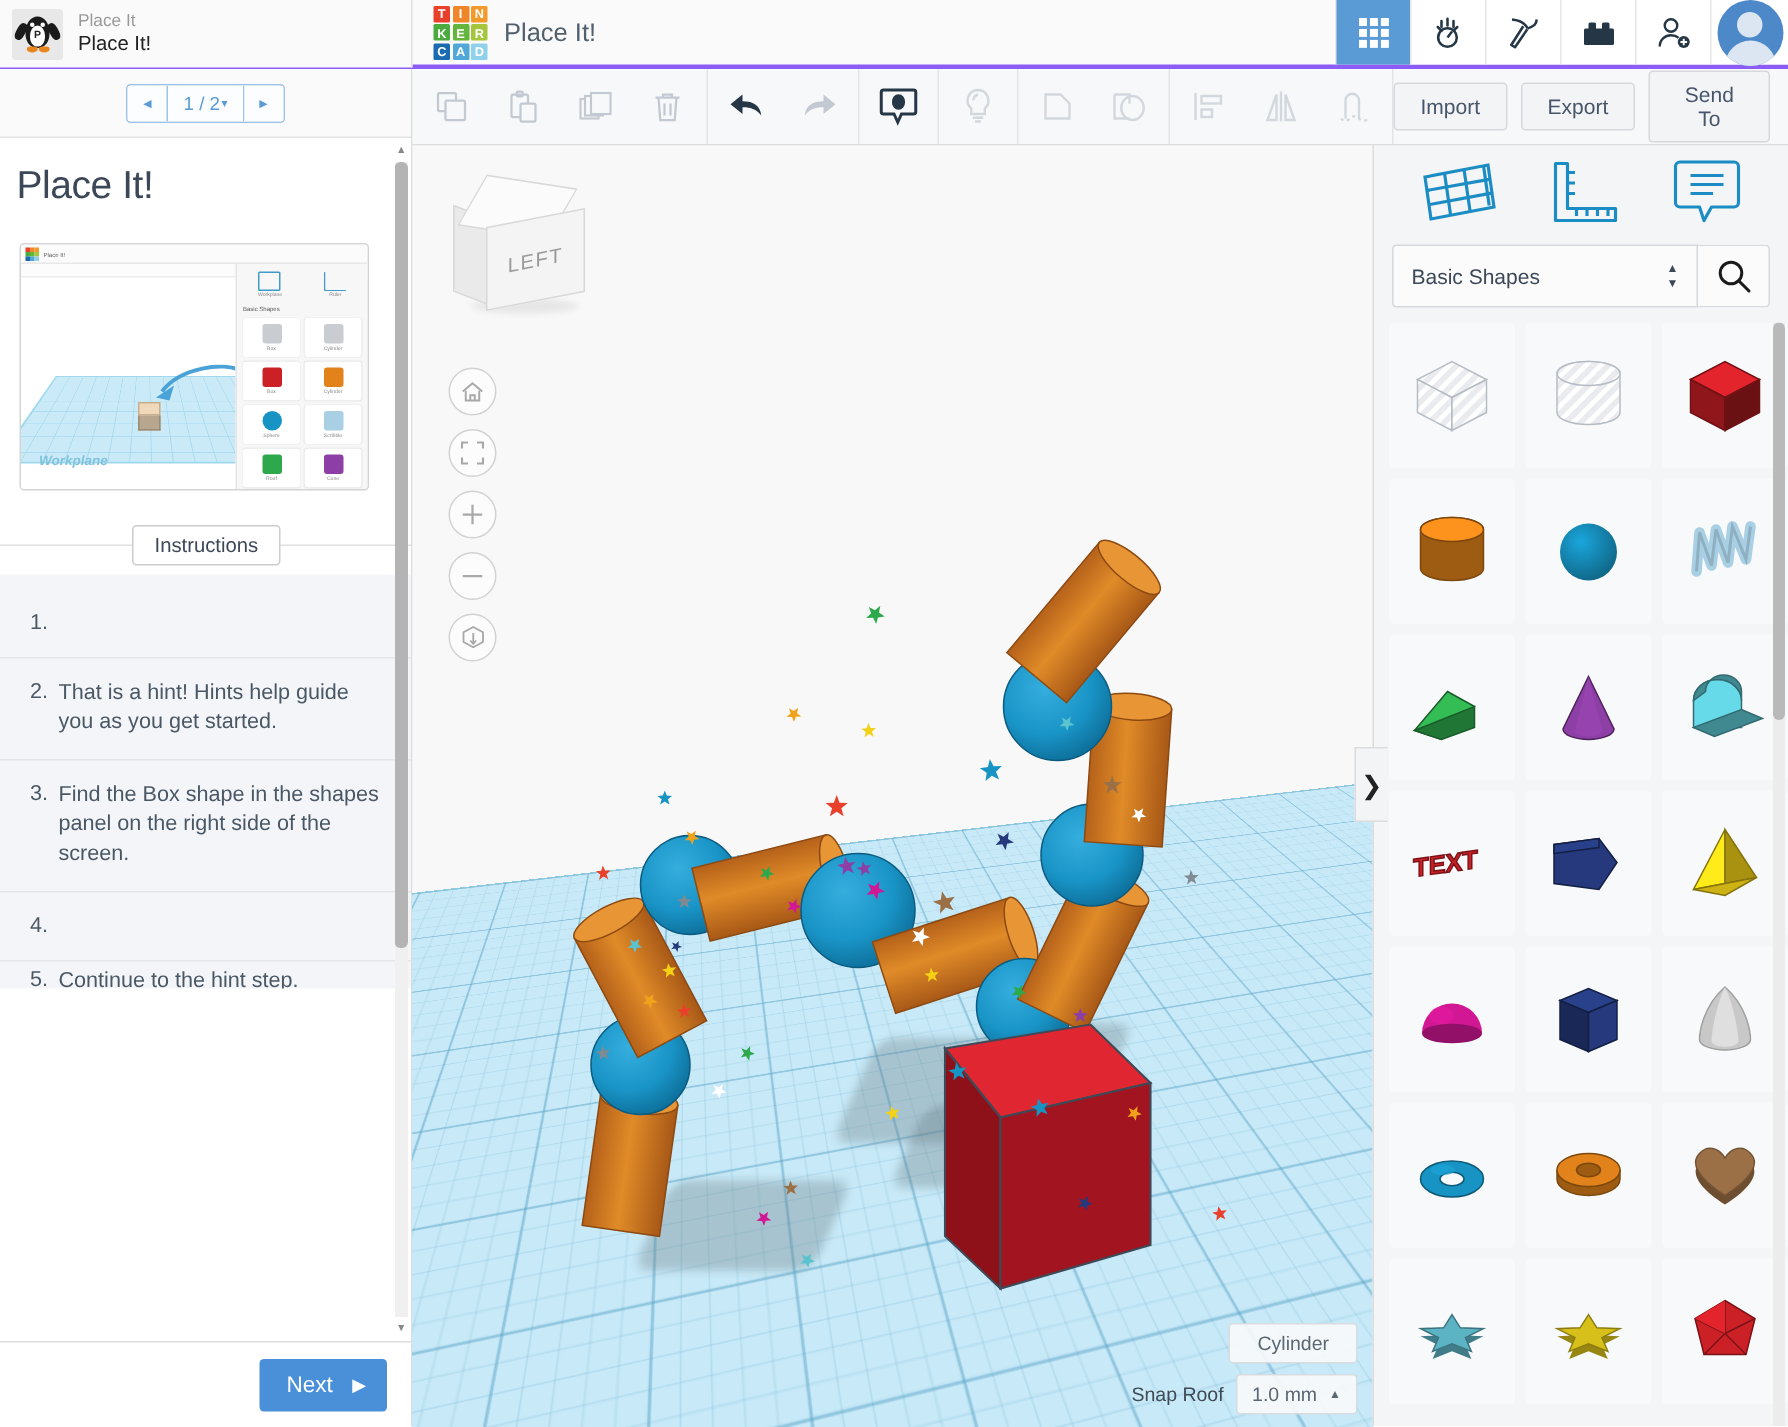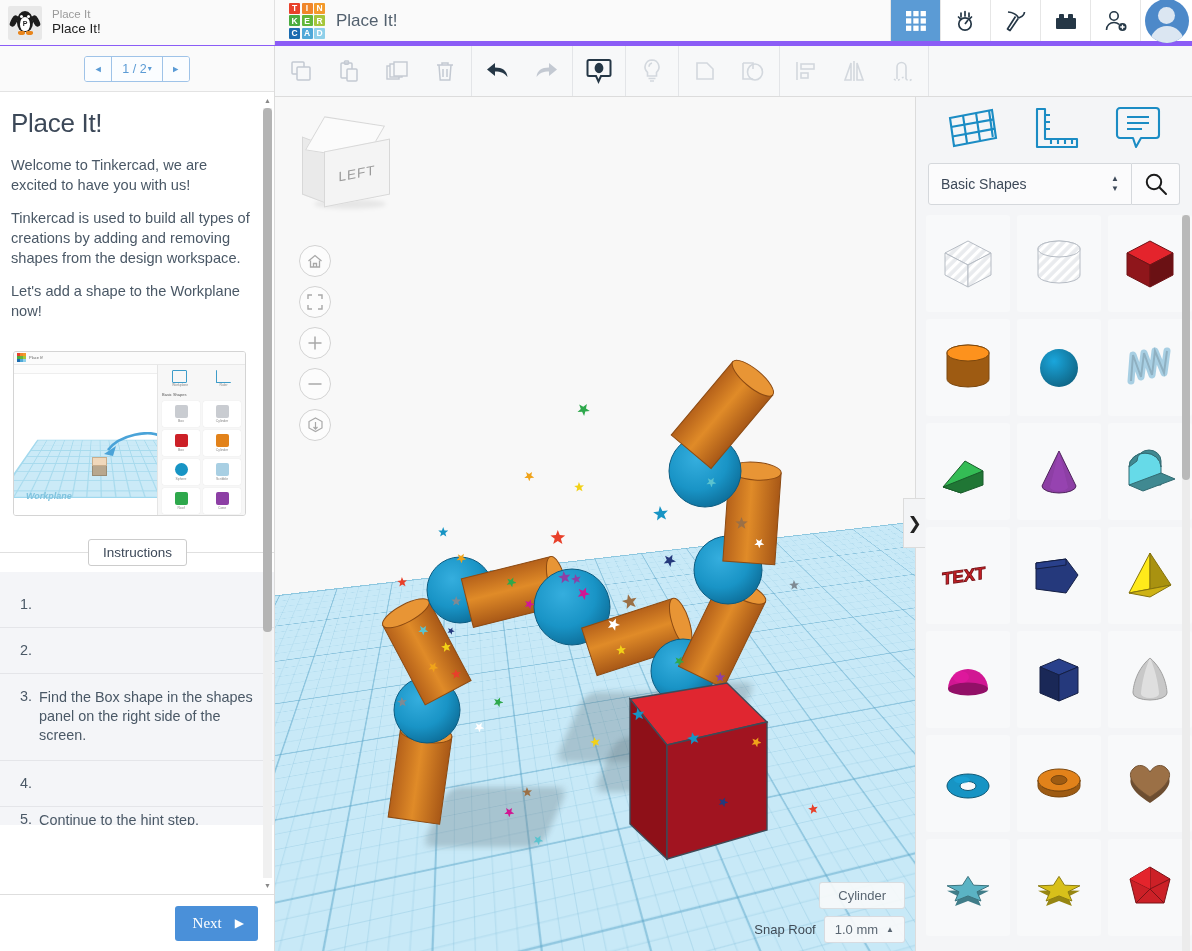--- a/index.html
+++ b/index.html
@@ -8,21 +8,21 @@
     font-family: "Liberation Sans", sans-serif;
     background: #ffffff;
     overflow: hidden;
     color: #3c4858;
   }
   .app { position: relative; width: 1192px; height: 951px; }
 
   
   .topbar {
     position: absolute; top: 0; left: 0; width: 1192px; height: 46px;
-    background: #fafafa; border-bottom: 5px solid #8b5cf6;
+    background: #fafafa; border-bottom: 3px solid #8b5cf6;
     display: flex; align-items: stretch;
   }
   .tutorial-brand {
     width: 275px; height: 45px; display: flex; align-items: center;
     border-right: 1px solid #e1e1e1; background: #fafafa; padding-left: 8px;
   }
   .peng-badge {
     width: 34px; height: 34px; background: #e8e8e8; border-radius: 2px;
     position: relative; flex: none; overflow: hidden;
   }
@@ -136,21 +136,21 @@
   .lp-sb-track { position: absolute; top: 12px; bottom: 12px; left: 0; width: 9px; background: #f0f0f0; }
   .lp-sb-thumb { position: absolute; left: 0; top: 0; width: 9px; height: 68%; background: #b4b4b4; border-radius: 4px; }
 
   .lp-footer {
     height: 57px; border-top: 1px solid #dedede; background: #fff;
     display: flex; align-items: center; justify-content: flex-end; padding-right: 16px;
   }
   .next-btn {
     background: #4a90d9; color: #fff; border: none; border-radius: 3px;
     padding: 9px 14px 9px 18px; font-size: 15px; cursor: pointer;
-    display: flex; align-items: center; gap: 13px; font-family: Liberation Serif, serif;
+    display: flex; align-items: center; gap: 13px; font-family: Liberation Sans, sans-serif;
   }
   .next-btn .tri { font-size: 12px; }
 
   
   .maintoolbar {
     position: absolute; top: 46px; left: 275px; width: 917px; height: 51px;
     background: #f7f8f9; border-bottom: 1px solid #dcdcdc; display: flex; align-items: stretch;
   }
   .mt-group { display: flex; align-items: center; border-right: 1px solid #e3e5e8; padding: 0 2px; }
   .mt-btn { width: 48px; height: 50px; display: flex; align-items: center; justify-content: center; cursor: pointer; }
@@ -352,25 +352,20 @@
           <span class="caret">▾</span>
         </div>
         <div class="pg-btn">►</div>
       </div>
     </div>
 
     <div class="lp-scroll">
       <div class="lp-inner">
         <div class="lesson-head">
           <div class="lesson-title">Place It!</div>
-        </div>
-        <div class="lesson-body">
-          <p>Welcome to Tinkercad, we are excited to have you with us!</p>
-          <p>Tinkercad is used to build all types of creations by adding and removing shapes from the design workspace.</p>
-          <p>Let's add a shape to the Workplane now!</p>
         </div>
 
         <div class="thumb-frame">
           <div class="thumb-top">
             <div class="thumb-logo" id="thumb-logo">
                 <div style="background: rgb(232, 64, 42);"></div>
                 <div style="background: rgb(240, 134, 42);"></div>
                 <div style="background: rgb(243, 154, 43);"></div>
                 <div style="background: rgb(75, 171, 63);"></div>
                 <div style="background: rgb(99, 182, 59);"></div>
@@ -447,20 +442,21 @@
           <div class="instr-divider"></div>
           <div class="instr-tab">Instructions</div>
         </div>
 
         <div class="steps" id="steps-list">
             <div class="step">
               <div class="step-num">1.</div>
             </div>
             <div class="step">
               <div class="step-num">2.</div>
+              <div class="step-text">That is a hint! Hints help guide you as you get started.</div>
             </div>
             <div class="step">
               <div class="step-num">3.</div>
               <div class="step-text">Find the Box shape in the shapes panel on the right side of the screen.</div>
             </div>
             <div class="step">
               <div class="step-num">4.</div>
             </div>
             <div class="step cut">
               <div class="step-num">5.</div>
@@ -583,20 +579,25 @@
       <div class="mt-btn">
         <svg width="24" height="24" viewBox="0 0 24 24" fill="none" stroke="#d3d8de" stroke-width="1.6">
           <path d="M7 20 V8 a4.5 4.5 0 0 1 9 0 v12"></path>
           <path d="M4 20 q3 3 6 0 q3 -3 6 0 q3 3 6 0" stroke-dasharray="2 2.4"></path>
         </svg>
       </div>
     </div>
 
     <div class="mt-flex"></div>
 
+    <div class="mt-right">
+      <button class="mt-tbtn">Import</button>
+      <button class="mt-tbtn">Export</button>
+      <button class="mt-tbtn">Send To</button>
+    </div>
   </div>
 
   <div class="canvas">
 
     <div class="workplane"></div>
     <div id="scene-shadows">
         <div class="shadow-blob" style="left: 295px; top: 595px; width: 140px; height: 70px; transform: skewX(-24deg);"></div>
         <div class="shadow-blob" style="left: 160px; top: 690px; width: 120px; height: 60px; transform: skewX(-24deg);"></div>
         <div class="shadow-blob" style="left: 375px; top: 585px; width: 95px; height: 48px; transform: skewX(-24deg);"></div>
         <div class="shadow-blob" style="left: 330px; top: 640px; width: 120px; height: 55px; transform: skewX(-24deg);"></div>

